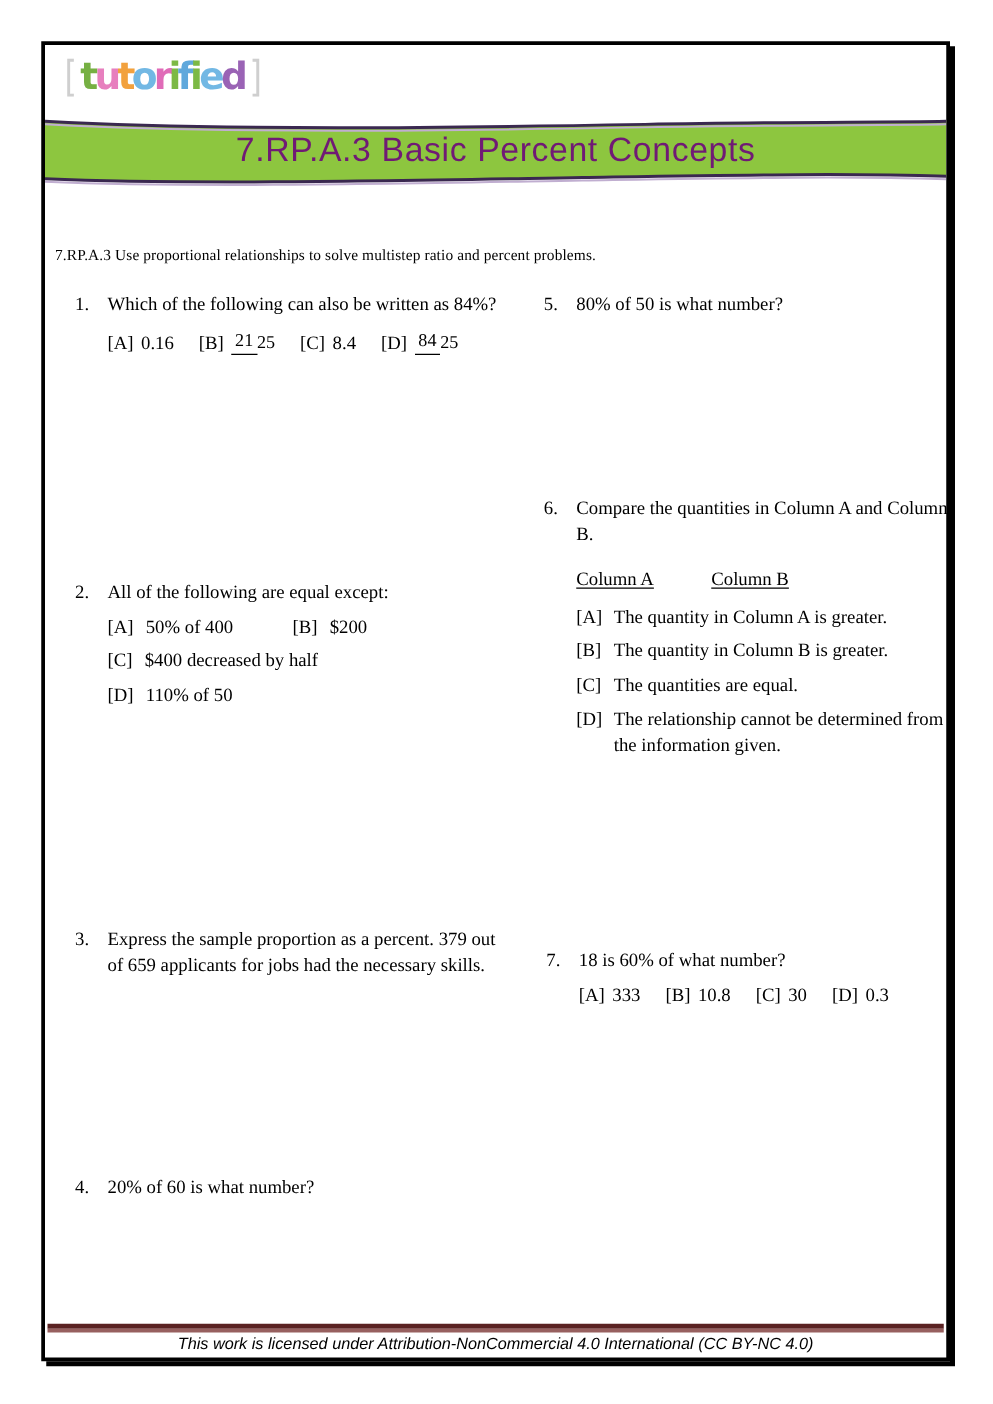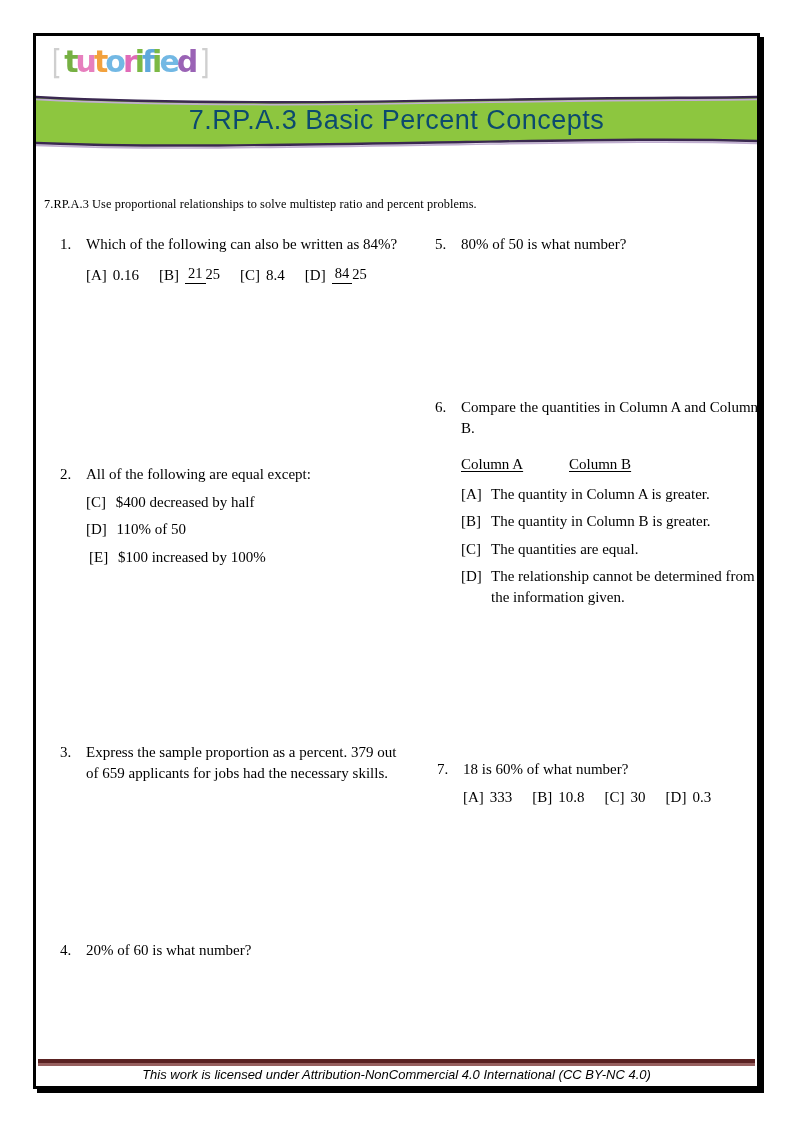--- a/index.html
+++ b/index.html
@@ -29,21 +29,21 @@
     font-size:30px; font-weight:bold; letter-spacing:-3px;
     padding:0 3px 0 1px; line-height:1.2;
   }
 
   
   .banner { position:absolute; left:0; top:56px; width:721px; height:58px; }
   .banner svg { position:absolute; left:0; top:0; width:721px; height:58px; }
   .banner .title {
     position:absolute; left:0; top:50%; width:100%;
     transform:translateY(-52%);
-    text-align:center; color:#0c4a6e;
+    text-align:center; color:#701a75;
     font-family:"Liberation Sans", sans-serif;
     font-size:27px; letter-spacing:.5px;
   }
 
   
   .standard {
     position:absolute; left:8px; top:121px;
     font-size:12.3px; letter-spacing:.1px;margin-top:40px;
   }
 
@@ -140,30 +140,36 @@
         </span>
       </div>
     </div>
   </div>
 
   <div class="q" style="left:24px; top:428px; width:338px;">
     <div class="qnum">2.</div>
     <div class="qbody">
       <div class="qtext">All of the following are equal except:</div>
       <div class="opt-pair">
+        <span class="cell-a">
+          <span class="opt-label">[A]</span>
+          <span>50% of 400</span>
+        </span>
+        <span>
+          <span class="opt-label">[B]</span>
+          <span>$200</span>
+        </span>
+      </div>
+      <div class="opt-pair">
         <span><span class="opt-label">[C]</span>
         <span>$400 decreased by half</span></span>
       </div>
       <div class="opt-pair">
         <span><span class="opt-label">[D]</span>
         <span>110% of 50</span></span>
-      </div>
-      <div class="opt-pair">
-        <span style="padding-left:3px;"><span class="opt-label">[E]</span>
-        <span>$100 increased by 100%</span></span>
       </div>
     </div>
   </div>
 
   <div class="q" style="left:24px; top:706px; width:340px;">
     <div class="qnum">3.</div>
     <div class="qbody">
       <div class="qtext">Express the sample proportion as a percent. 379 out of 659 applicants for jobs had the necessary skills.</div>
     </div>
   </div>

